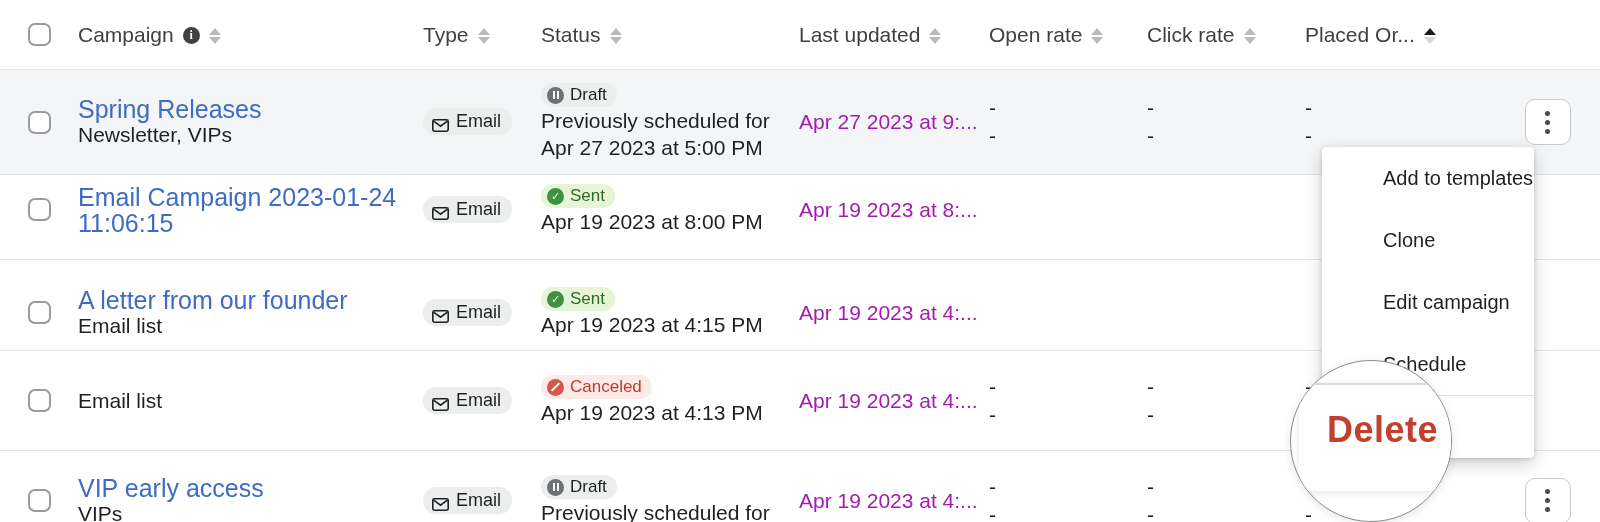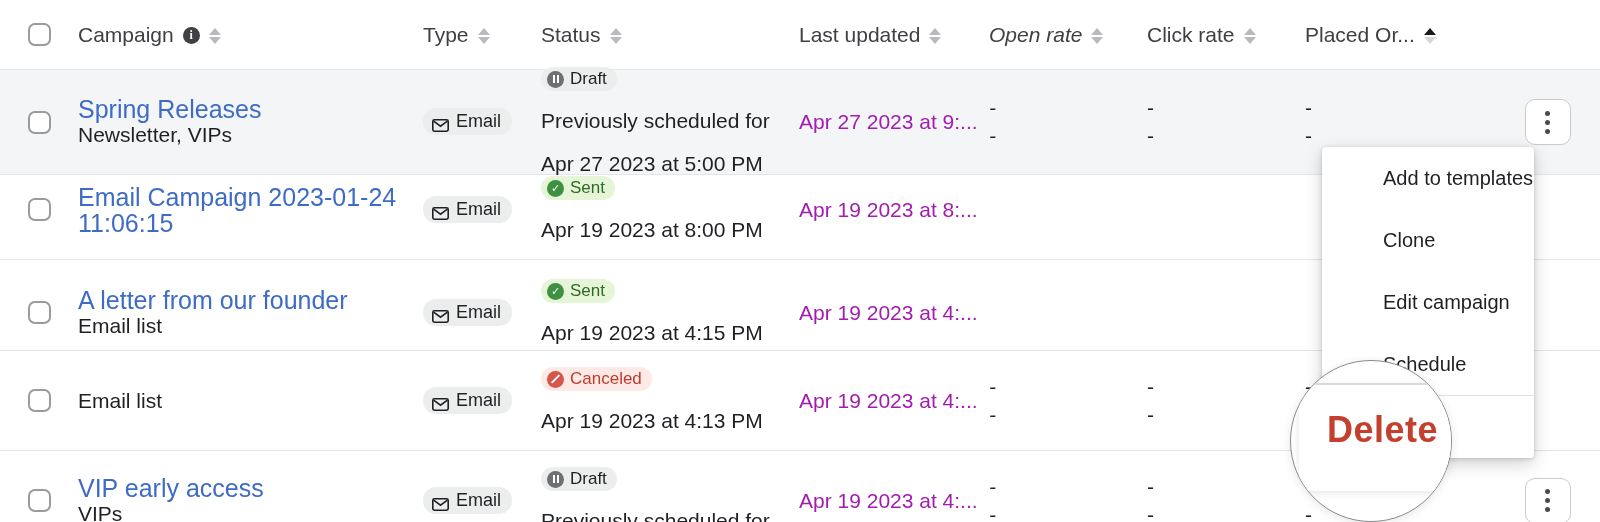--- a/index.html
+++ b/index.html
@@ -21,21 +21,21 @@
     background:#fff;
   }
   .hcell { display:flex; align-items:center; gap:9px; color:#3f4043; font-size:21px; }
   .hcell .lbl { white-space:nowrap; }
 
   .cb-col   { width:78px; display:flex; justify-content:center; align-items:center; }
   .c-camp   { width:345px; }
   .c-type   { width:118px; }
   .c-status { width:258px; }
   .c-upd    { width:190px; }
-  .c-open   { width:158px;font-style:italic; }
+  .c-open   { width:158px; }
   .c-click  { width:158px; }
   .c-placed { width:190px; }
   .c-act    { width:105px; display:flex; justify-content:center; }
 
   
   .cbox {
     width:23px; height:23px; border:2px solid #9a9b9e; border-radius:7px; background:#fff;
   }
 
   
@@ -74,21 +74,21 @@
   
   .pill-type {
     display:inline-flex; align-items:flex-end; gap:7px;
     background:#eceded; border-radius:13px; padding:3px 11px 3px 9px;
     font-size:18px; color:#1f2024; white-space:nowrap;
   }
   .env { display:inline-block; width:17px; height:13px; position:relative; }
   .env svg { display:block; }
 
   
-  .status-wrap { display:flex; flex-direction:column; gap:16px; }
+  .status-wrap { display:flex; flex-direction:column; gap:0; }
   .badge {
     display:inline-flex; align-items:center; gap:6px;
     border-radius:12px; padding:2px 10px 2px 6px; font-size:17px; width:max-content;
   }
   .badge.draft    { background:#eceded; color:#1f2024; }
   .badge.sent     { background:#e6f4d7; color:#2f6b25; }
   .badge.canceled { background:#fdeae7; color:#bf3b2b; }
   .dot { width:17px; height:17px; border-radius:50%; display:inline-flex; align-items:center; justify-content:center; }
   .dot.gray  { background:#6e7075; }
   .dot.green { background:#3f9142; }

